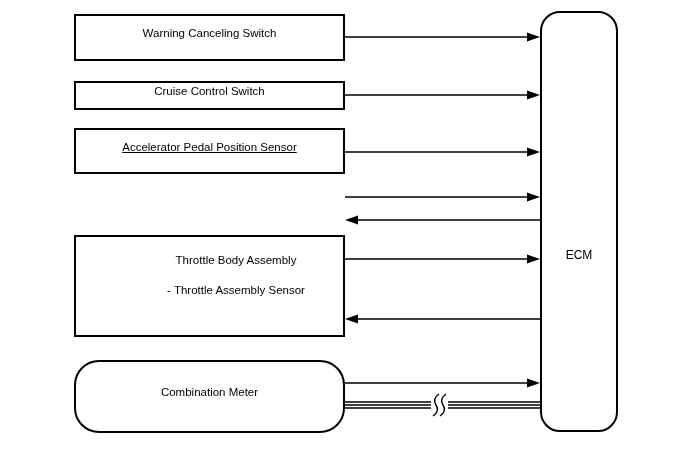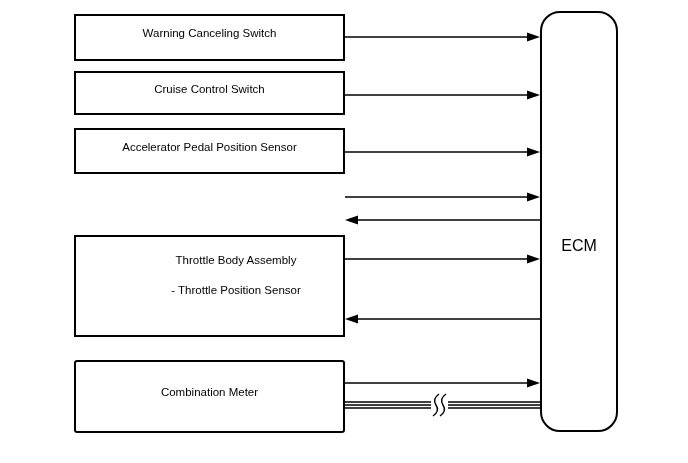--- a/index.html
+++ b/index.html
@@ -33,39 +33,39 @@
     justify-content: center;
     text-align: center;
     padding-bottom: 9px;
   }
   .block.tba {
     padding: 8px 4px 0 57px;
     line-height: 30px;
     text-align: center;
   }
   .block.meter {
-    border-radius: 3px;
+    border-radius: 25px;
   }
   .ecm {
     position: absolute;
     left: 540px;
     top: 11px;
     width: 78px;
     height: 421px;
     box-sizing: border-box;
     border: 2.5px solid #000000;
     border-radius: 20px;
     background: #ffffff;
   }
   .ecm .ecm-label {
     position: absolute;
     left: 0; right: 0;
-    top: 226px;
+    top: 235px;
     text-align: center;
-    font-size: 16px;
+    font-size: 12px;
     line-height: 14px;
   }
   .can-label {
     position: absolute;
     left: 360px;
     top: 413px;
     width: 152px;
     text-align: center;
     font-size: 11.5px;
     line-height: 14px;
@@ -116,32 +116,32 @@
         <rect x="431" y="395" width="17" height="20" fill="#ffffff"></rect>
         <path d="M 433 416 Q 440 411 436 405 Q 432 399 439 394" fill="none" stroke="#000000" stroke-width="1.4"></path>
         <path d="M 440 416 Q 447 411 443 405 Q 439 399 446 394" fill="none" stroke="#000000" stroke-width="1.4"></path>
       </g>
     </svg>
 
   <div class="block centered" style="top:14px; height:47px;align-items:center;">
     <span>Warning Canceling Switch</span>
   </div>
 
-  <div class="block centered" style="top:71px; height:44px;">
+  <div class="block centered" style="top:81px; height:29px;">
     <span>Cruise Control Switch</span>
   </div>
 
-  <div class="block centered" style="top:128px; height:46px;">
+  <div class="block centered" style="top:128px; height:46px;text-decoration:underline;">
     <span>Accelerator Pedal Position Sensor</span>
   </div>
 
 
   <div class="block tba" style="top:235px; height:102px;">
     <div>Throttle Body Assembly</div>
-    <div>- Throttle Position Sensor</div>
+    <div>- Throttle Assembly Sensor</div>
   </div>
 
   <div class="block centered meter" style="top:360px; height:73px;">
     <span>Combination Meter</span>
   </div>
 
   <div class="ecm">
     <span class="ecm-label">ECM</span>
   </div>
 

